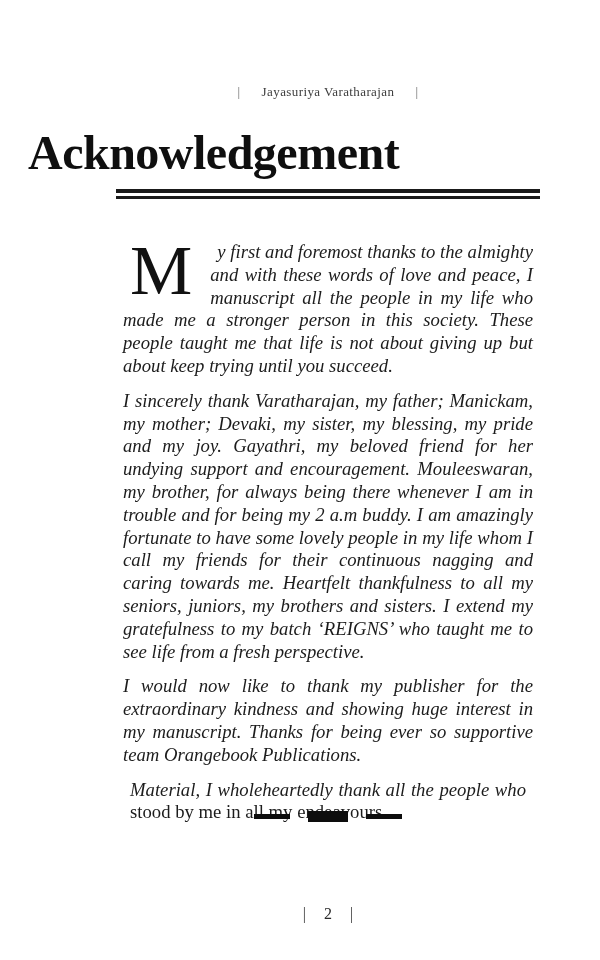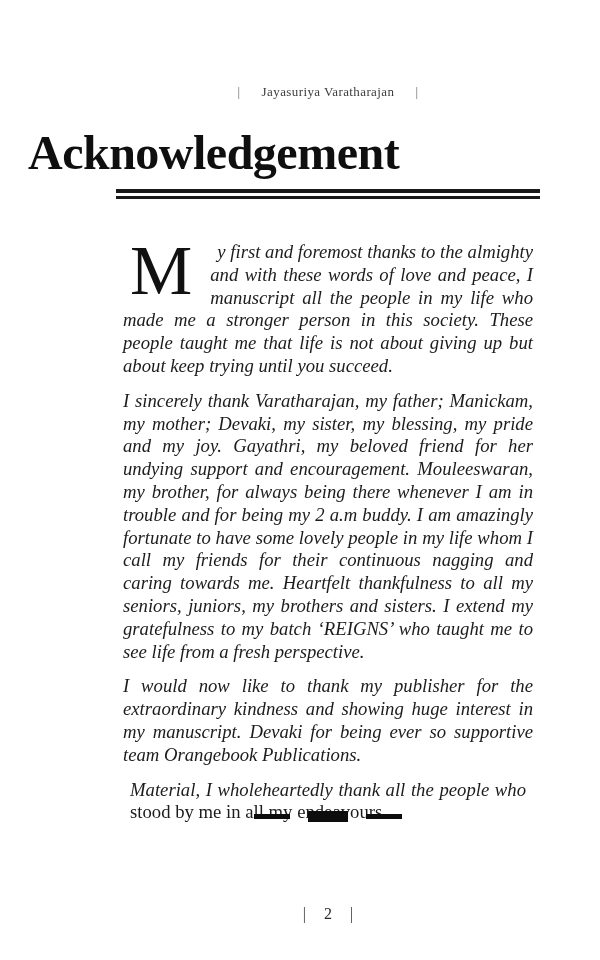--- a/index.html
+++ b/index.html
@@ -77,21 +77,21 @@
     <span class="pipe">|</span><span>Jayasuriya Varatharajan</span><span class="pipe">|</span>
   </div>
 
   <h1 class="chapter-title">Acknowledgement</h1>
 
   <div class="title-rule"></div>
 
   <div class="body-text">
     <p><span class="dropcap">M</span><span>y first and foremost thanks to the almighty and with these words of love and peace, I manuscript all the people in my life who made me a stronger person in this society. These people taught me that life is not about giving up but about keep trying until you succeed.</span></p>
     <p>I sincerely thank Varatharajan, my father; Manickam, my mother; Devaki, my sister, my blessing, my pride and my joy. Gayathri, my beloved friend for her undying support and encouragement. Mouleeswaran, my brother, for always being there whenever I am in trouble and for being my 2 a.m buddy. I am amazingly fortunate to have some lovely people in my life whom I call my friends for their continuous nagging and caring towards me. Heartfelt thankfulness to all my seniors, juniors, my brothers and sisters. I extend my gratefulness to my batch ‘REIGNS’ who taught me to see life from a fresh perspective.</p>
-    <p>I would now like to thank my publisher for the extraordinary kindness and showing huge interest in my manuscript. Devaki for being ever so supportive team Orangebook Publications.</p>
+    <p>I would now like to thank my publisher for the extraordinary kindness and showing huge interest in my manuscript. Thanks for being ever so supportive team Orangebook Publications.</p>
     <p><span>Material, I wholeheartedly thank all the people who </span><span class="roman">stood by me in all my endeavours.</span></p>
   </div>
 
   <div class="section-divider">
     <span class="bar-thin"></span>
     <span class="bar-thick"></span>
     <span class="bar-thin"></span>
   </div>
 
   <div class="page-number-line">

